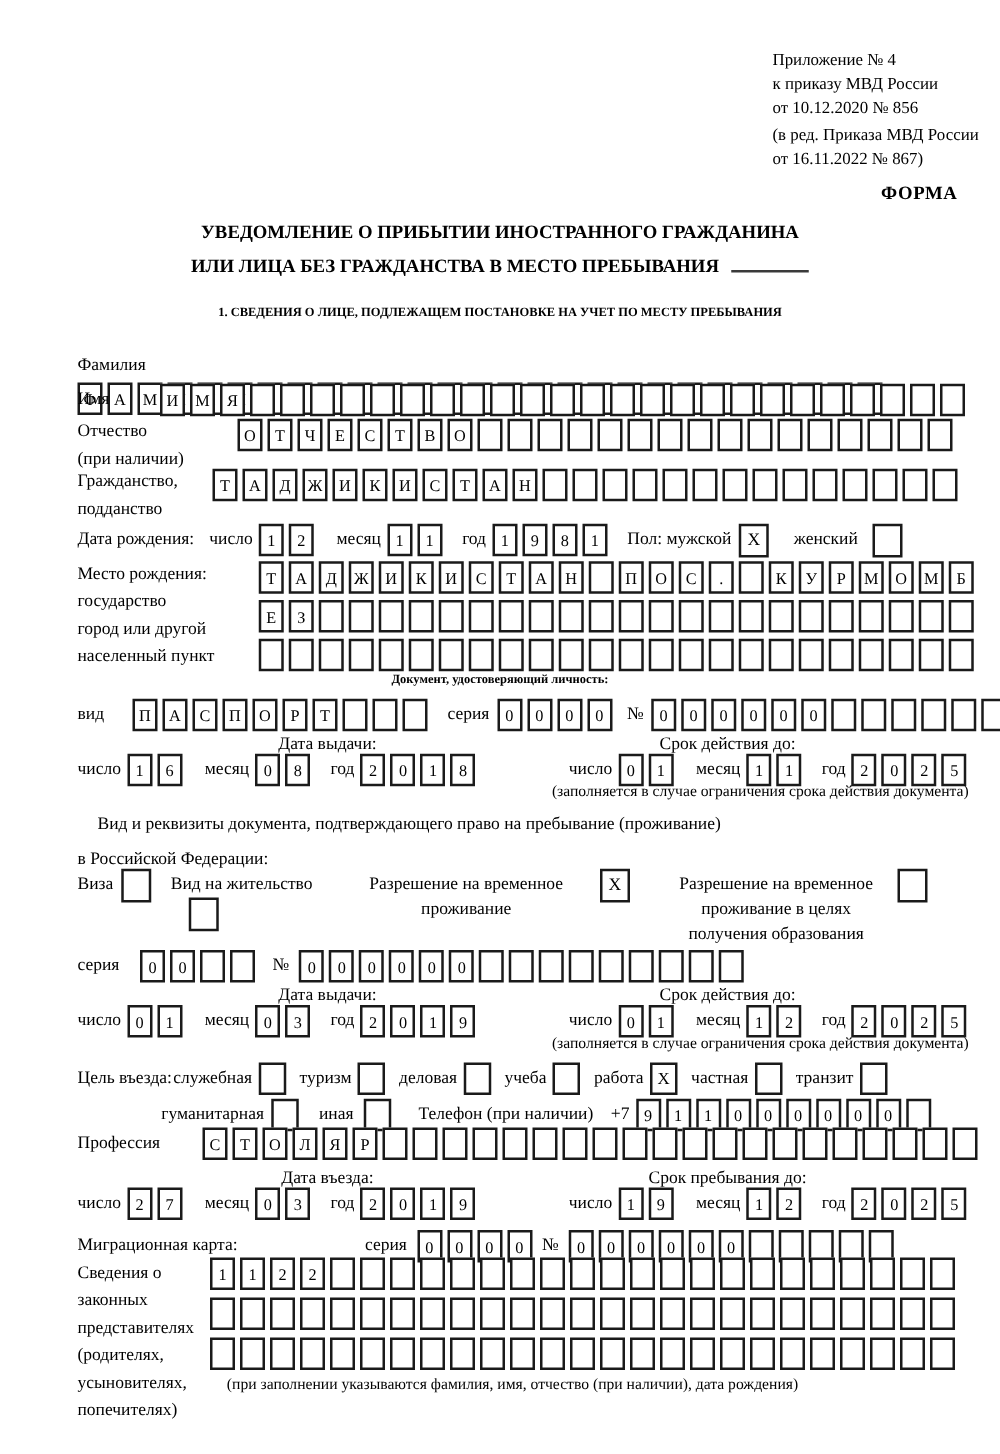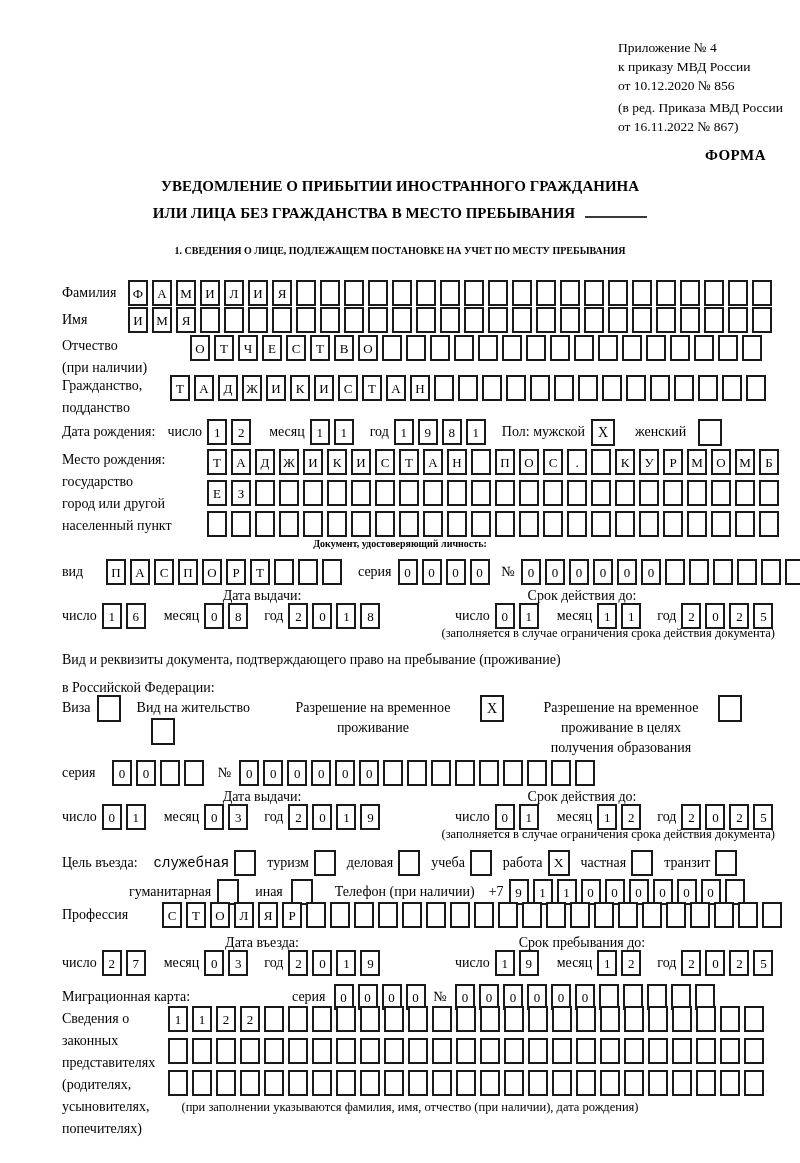--- a/index.html
+++ b/index.html
@@ -52,21 +52,21 @@
 
   <div class="forma" style="top:147px; right:34px;">ФОРМА</div>
 
   <div class="title" style="top:202px;">
     <span>ИЛИ ЛИЦА БЕЗ ГРАЖДАНСТВА В МЕСТО ПРЕБЫВАНИЯ</span><span class="blank"></span>
   </div>
   <div class="title" style="top:178px;">УВЕДОМЛЕНИЕ О ПРИБЫТИИ ИНОСТРАННОГО ГРАЖДАНИНА</div>
 
   <div class="title sect" style="top:245px;">1. СВЕДЕНИЯ О ЛИЦЕ, ПОДЛЕЖАЩЕМ ПОСТАНОВКЕ НА УЧЕТ ПО МЕСТУ ПРЕБЫВАНИЯ</div>
 
-  <div class="row" style="top:280px;">
+  <div class="row" style="top:280px;flex-direction:column;">
     <span class="lbl" style="width:66px;">Фамилия</span>
     <span class="cells">
         <span class="cell">Ф</span>
         <span class="cell">А</span>
         <span class="cell">М</span>
         <span class="cell">И</span>
         <span class="cell">Л</span>
         <span class="cell">И</span>
         <span class="cell">Я</span>
         <span class="cell"></span>
@@ -395,21 +395,21 @@
           <span class="cell">2</span>
           <span class="cell">0</span>
           <span class="cell">2</span>
           <span class="cell">5</span>
         </span>
     </span>
   </div>
 
   <div class="row note" style="top:626px; width:713px;">(заполняется в случае ограничения срока действия документа)</div>
 
-  <div class="row" style="top:647px;">
+  <div class="row" style="top:647px;margin-left:16px;">
     <span class="lbl">Вид и реквизиты документа, подтверждающего право на пребывание (проживание)</span>
   </div>
   <div class="row" style="top:675px;">
     <span class="lbl">в Российской Федерации:</span>
   </div>
 
   <div class="row" style="top:695px;">
     <span class="opt">
       <span class="lbl">Виза</span>
       <span class="cells big" style="margin-left:6px;">
@@ -510,21 +510,21 @@
           <span class="cell">2</span>
           <span class="cell">5</span>
         </span>
     </span>
   </div>
 
   <div class="row note" style="top:827px; width:713px;">(заполняется в случае ограничения срока действия документа)</div>
 
   <div class="row" style="top:850px;">
     <span class="lbl">Цель въезда:</span>
-    <span class="lbl" style="margin-left:16px;font-family:Liberation Mono, monospace;">служебная</span>
+    <span class="lbl" style="margin-left:1px;">служебная</span>
     <span class="cells sm" style="margin-left:5px;">
         <span class="cell"></span>
       </span>
     <span class="lbl" style="margin-left:7px;">туризм</span>
     <span class="cells sm" style="margin-left:5px;">
         <span class="cell"></span>
       </span>
     <span class="lbl" style="margin-left:7px;">деловая</span>
     <span class="cells sm" style="margin-left:5px;">
         <span class="cell"></span>

